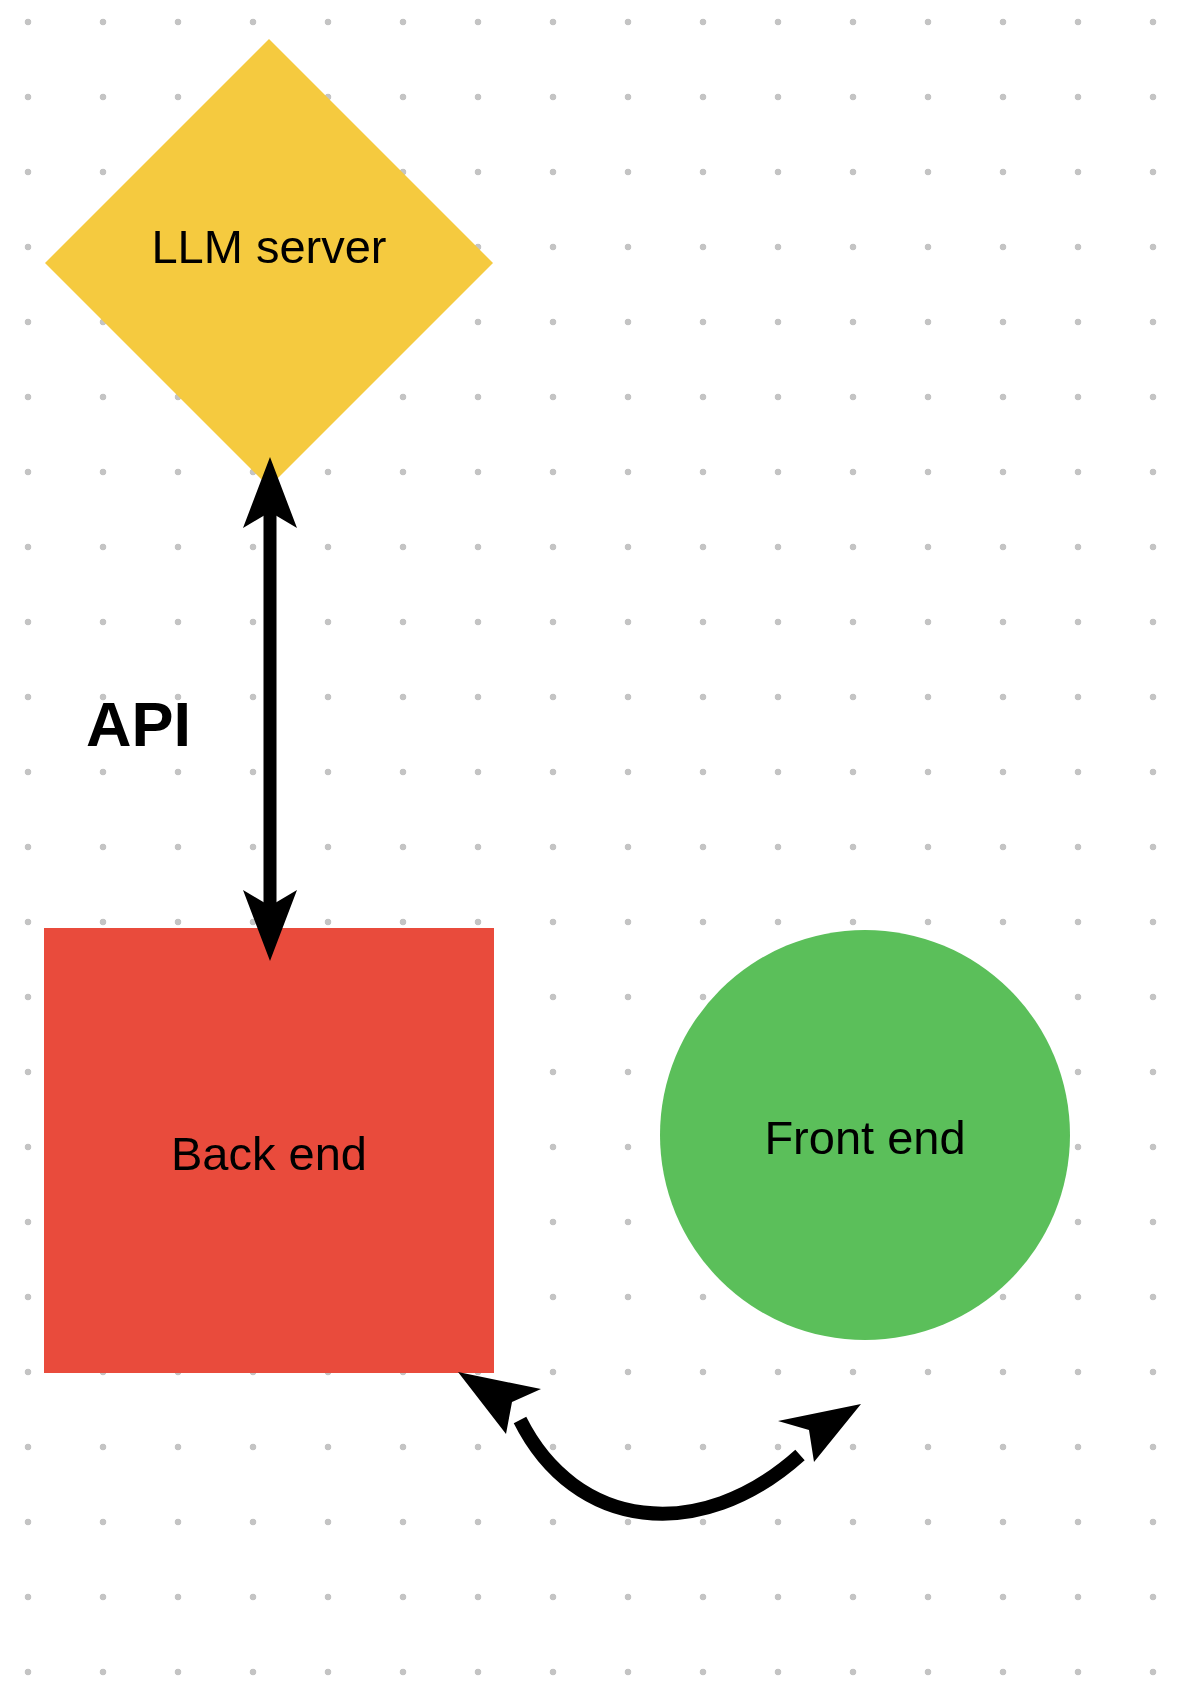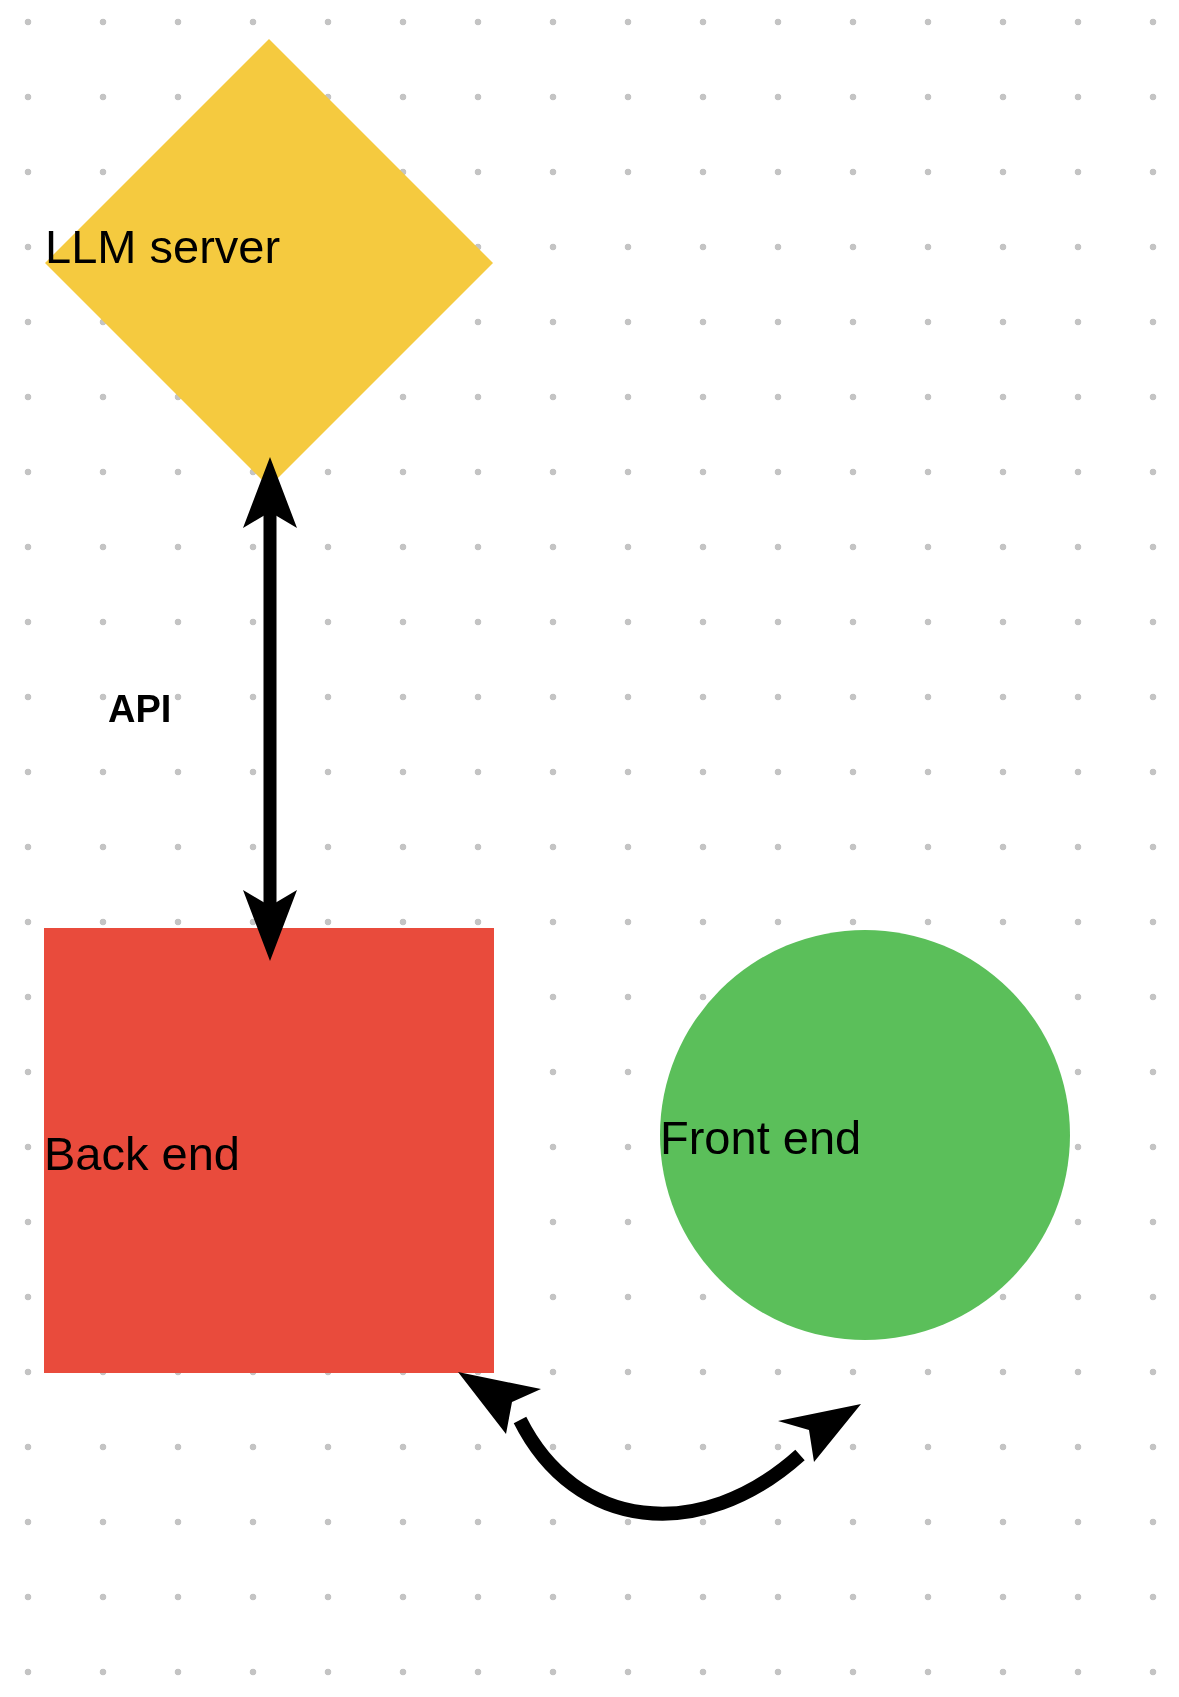--- a/index.html
+++ b/index.html
@@ -17,20 +17,21 @@
     overflow: hidden;
     background-color: #ffffff;
     background-image: radial-gradient(circle at 4px 4px, #c4c4c4 3.2px, rgba(255,255,255,0) 3.6px);
     background-size: 75px 75px;
     background-position: 24px 18px;
   }
   .node-label {
     position: absolute;
     left: 0;
     right: 0;
+    text-align: center;
     color: #000000;
     font-weight: 400;
     pointer-events: none;
     white-space: nowrap;
   }
 
   
   #llm-diamond {
     position: absolute;
     left: 45px;
@@ -96,23 +97,23 @@
     pointer-events: none;
   }
 
   .edge-label {
     position: absolute;
     color: #000000;
     font-weight: bold;
     white-space: nowrap;
   }
   #api-label {
-    left: 108px;
+    left: 86px;
     top: 688px;
-    font-size: 38px;
+    font-size: 63px;
   }
   #webrtc-label {
     left: 485px;
     top: 1480px;
     font-size: 62px;
   }
 </style>
 </head>
 <body>
 

